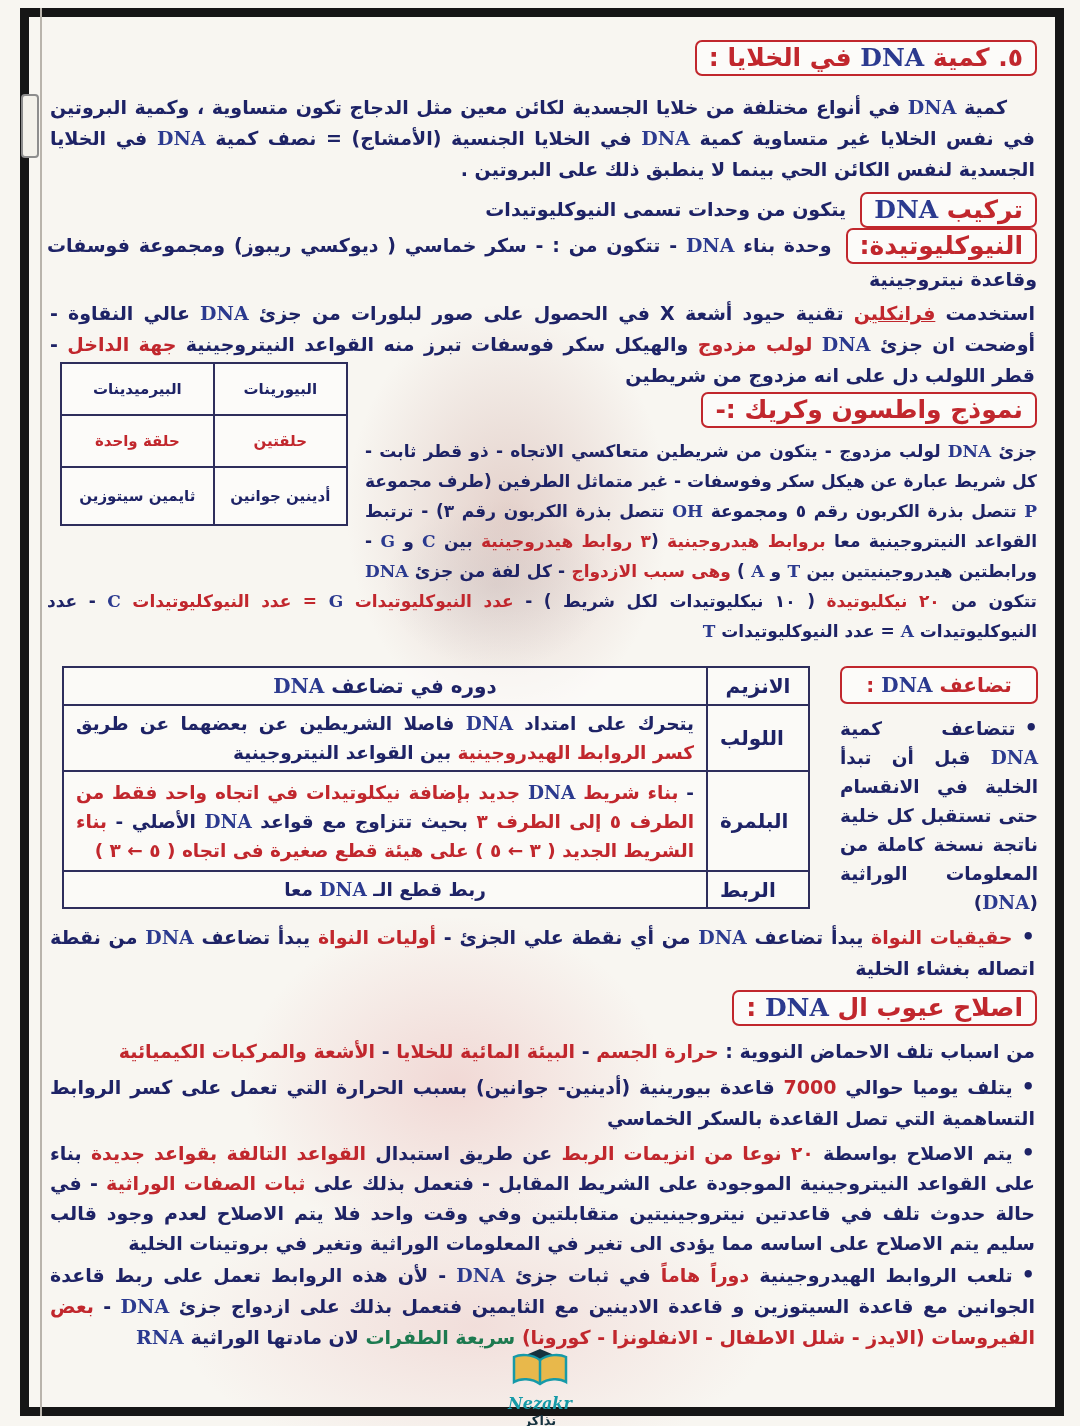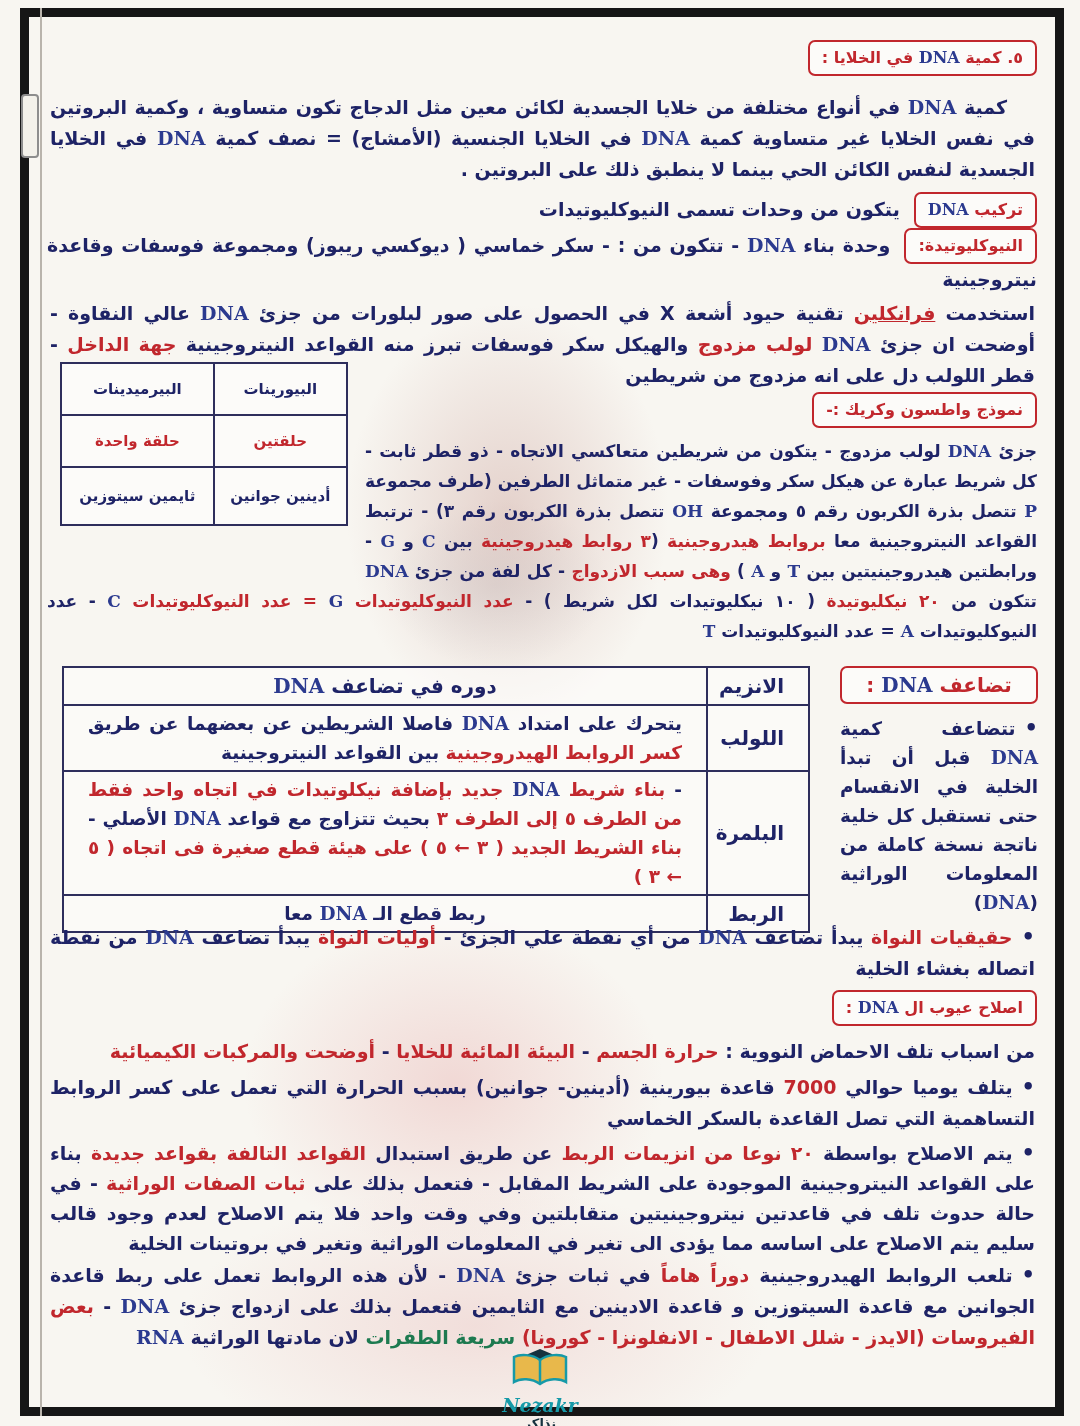--- a/index.html
+++ b/index.html
@@ -14,54 +14,54 @@
     radial-gradient(ellipse 300px 240px at 42% 76%, rgba(224,148,148,0.30), rgba(224,148,148,0) 70%),
     radial-gradient(ellipse 160px 120px at 46% 41%, rgba(120,120,135,0.16), rgba(120,120,135,0) 70%),
     radial-gradient(ellipse 420px 200px at 44% 93%, rgba(224,160,160,0.28), rgba(224,160,160,0) 70%);}
   .sec{position:absolute;direction:rtl;}
   .txt{color:#1e2366;font-weight:700;font-size:19px;line-height:31px;text-align:justify;}
   .seg-red{color:#c1272d;}
   .seg-blue{color:#2b3a8f;font-family:"DejaVu Serif","Liberation Serif",serif;}
   .seg-green{color:#1d7a50;}
   .seg-u{text-decoration:underline;}
   .rbox{display:inline-block;border:2px solid #c1272d;border-radius:7px;padding:2px 12px;background:rgba(255,255,255,0.55);
-        color:#c1272d;font-weight:700;font-size:16px;line-height:28px;vertical-align:middle;margin-left:14px;text-align:center;}
+        color:#c1272d;font-weight:700;font-size:25px;line-height:28px;vertical-align:middle;margin-left:14px;text-align:center;}
   .standalone .rbox{margin-left:0;}
   .intro{text-indent:28px;}
   .bullet::before{content:"•";color:#1e2366;margin-left:9px;font-size:21px;}
   
   .bases-table{left:60px;top:362px;width:288px;}
   .bases-table table{width:100%;border-collapse:collapse;}
   .bases-table td{border:2px solid #2e2e5c;background:rgba(255,255,255,0.55);font-weight:700;font-size:15px;
                   color:#1e2366;text-align:center;padding:4px 4px;}
   .bases-table .hdr{color:#b03636;font-size:20px;height:42px;}
   .bases-table .r1{height:52px;}
   .bases-table .r2{height:52px;color:#c1272d;}
   .bases-table .r3{height:58px;}
   
   .watson-wrap{top:392px;right:43px;width:990px;}
   .float-spacer{float:left;width:318px;height:182px;}
   .wbox-line{text-align:right;margin-bottom:8px;}
   .watson-wrap .txt{font-size:17px;line-height:30px;}
   
   .enzyme-table{left:62px;top:666px;width:748px;}
   .enzyme-table table{width:100%;border-collapse:collapse;table-layout:fixed;direction:rtl;}
-  .enzyme-table td{border:2px solid #2e2e5c;background:rgba(255,255,255,0.45);padding:3px 24px;vertical-align:middle;}
-  .enzyme-table .name{width:102px;text-align:right;font-size:20px;color:#1e2366;font-weight:700;}
+  .enzyme-table td{border:2px solid #2e2e5c;background:rgba(255,255,255,0.45);padding:3px 12px;vertical-align:middle;}
+  .enzyme-table .name{width:102px;text-align:left;font-size:20px;color:#1e2366;font-weight:700;}
   .enzyme-table .hdr td{height:38px;text-align:center;font-size:20px;color:#1e2366;font-weight:700;}
   .enzyme-table .desc{color:#1e2366;font-weight:700;font-size:18.5px;line-height:29px;text-align:justify;}
   .enzyme-table .center{text-align:center;}
   .h64{height:64px;} .h100{height:100px;} .h40{height:32px;}
   
   .repl-col{left:840px;top:666px;width:198px;}
   .repl-col .rbox{display:block;margin:0 0 10px 0;font-size:20px;padding:3px 6px;}
   .repl-col .txt{font-size:18.5px;line-height:29px;}
   
   .logo{top:1348px;left:50%;transform:translateX(-50%);text-align:center;width:170px;direction:rtl;}
-  .logo-en{color:#169aa8;font-style:italic;font-weight:700;font-size:19px;font-family:"DejaVu Serif","Liberation Serif",serif;}
+  .logo-en{color:#169aa8;font-style:italic;font-weight:700;font-size:16px;font-family:"DejaVu Serif","Liberation Serif",serif;}
   .logo-ar{color:#16323f;font-weight:700;font-size:13px;}
 </style>
 </head>
 <body>
 
 <div class="page">
   <div class="watermark"></div>
   <div class="frame"></div>
   <div class="margin-line"></div>
   <div class="paper-tab"></div>
@@ -136,21 +136,21 @@
     <span class="rbox"><span class="seg-red">تضاعف </span><span class="seg-blue">DNA</span><span class="seg-red"> :</span></span>
     <p class="txt bullet"><span>تتضاعف كمية </span><span class="seg-blue">DNA</span><span> قبل أن تبدأ الخلية في الانقسام حتى تستقبل كل خلية ناتجة نسخة كاملة من المعلومات الوراثية (</span><span class="seg-blue">DNA</span><span>)</span></p>
   </div>
 
   <p class="sec txt bullet" style="top:922px;right:45px;width:985px;"><span class="seg-red">حقيقيات النواة</span><span> يبدأ تضاعف </span><span class="seg-blue">DNA</span><span> من أي نقطة علي الجزئ - </span><span class="seg-red">أوليات النواة</span><span> يبدأ تضاعف </span><span class="seg-blue">DNA</span><span> من نقطة اتصاله بغشاء الخلية</span></p>
 
   <div class="sec standalone" style="top:990px;right:43px;">
     <span class="rbox"><span class="seg-red">اصلاح عيوب ال </span><span class="seg-blue">DNA</span><span class="seg-red"> :</span></span>
   </div>
 
-  <p class="sec txt" style="top:1036px;right:45px;width:985px;"><span>من اسباب تلف الاحماض النووية : </span><span class="seg-red">حرارة الجسم</span><span> - </span><span class="seg-red">البيئة المائية للخلايا</span><span> - </span><span class="seg-red">أوضحت والمركبات الكيميائية</span></p>
+  <p class="sec txt" style="top:1036px;right:45px;width:985px;"><span>من اسباب تلف الاحماض النووية : </span><span class="seg-red">حرارة الجسم</span><span> - </span><span class="seg-red">البيئة المائية للخلايا</span><span> - </span><span class="seg-red">الأشعة والمركبات الكيميائية</span></p>
 
   <p class="sec txt bullet" style="top:1072px;right:45px;width:985px;"><span>يتلف يوميا حوالي </span><span class="seg-red">7000</span><span> قاعدة بيورينية (أدينين- جوانين) بسبب الحرارة التي تعمل على كسر الروابط التساهمية التي تصل القاعدة بالسكر الخماسي</span></p>
   <p class="sec txt bullet" style="top:1138px;right:45px;width:985px;line-height:30px;"><span>يتم الاصلاح بواسطة </span><span class="seg-red">٢٠ نوعا من انزيمات الربط</span><span> عن طريق استبدال </span><span class="seg-red">القواعد التالفة بقواعد جديدة</span><span> بناء على القواعد النيتروجينية الموجودة على الشريط المقابل - فتعمل بذلك على </span><span class="seg-red">ثبات الصفات الوراثية</span><span> - في حالة حدوث تلف في قاعدتين نيتروجينيتين متقابلتين وفي وقت واحد فلا يتم الاصلاح لعدم وجود قالب سليم يتم الاصلاح على اساسه مما يؤدى الى تغير في المعلومات الوراثية وتغير في بروتينات الخلية</span></p>
   <p class="sec txt bullet" style="top:1260px;right:45px;width:985px;"><span>تلعب الروابط الهيدروجينية </span><span class="seg-red">دوراً هاماً</span><span> في ثبات جزئ </span><span class="seg-blue">DNA</span><span> - لأن هذه الروابط تعمل على ربط قاعدة الجوانين مع قاعدة السيتوزين و قاعدة الادينين مع الثايمين فتعمل بذلك على ازدواج جزئ </span><span class="seg-blue">DNA</span><span> - </span><span class="seg-red">بعض الفيروسات (الايدز - شلل الاطفال - الانفلونزا - كورونا)</span><span> </span><span class="seg-green">سريعة الطفرات</span><span> لان مادتها الوراثية </span><span class="seg-blue">RNA</span></p>
 
   <div class="sec logo">
     <svg width="60" height="42" viewBox="0 0 60 42">
       <polygon points="30,1 43,6.5 30,12 17,6.5" fill="#16323f"></polygon>
       <path d="M30 12 C22 6 10 6 4 9 L4 34 C10 30 22 30 30 36 C38 30 50 30 56 34 L56 9 C50 6 38 6 30 12 Z" fill="#e8b84b" stroke="#169aa8" stroke-width="2.5"></path>
       <path d="M30 12 L30 36" stroke="#169aa8" stroke-width="2.5"></path>

